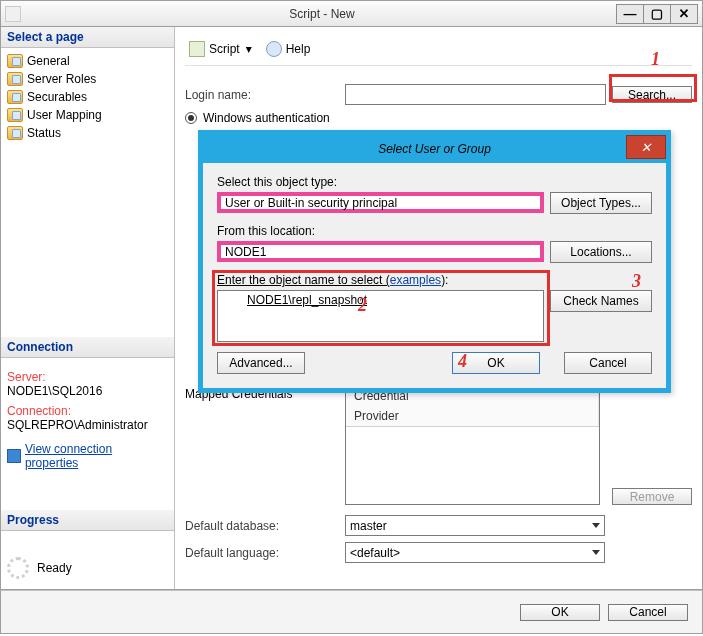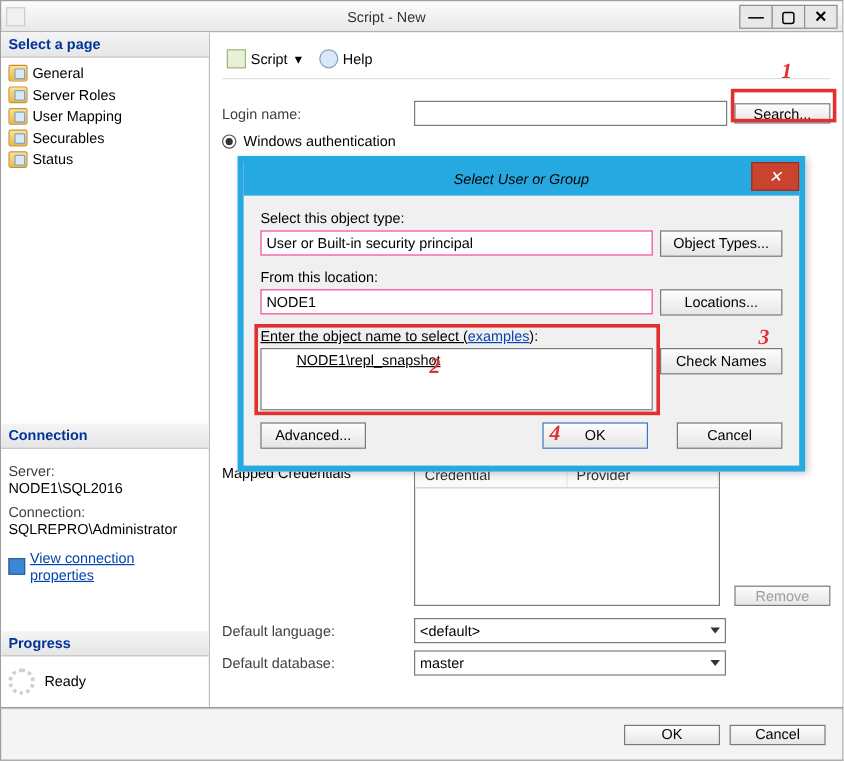--- a/index.html
+++ b/index.html
@@ -17,25 +17,25 @@
 
 
 .left { width: 174px; border-right: 1px solid #bfbfbf; background: #fff; display: flex; flex-direction: column; }
 .section-hd { background: linear-gradient(#f4f4f4,#e6e6e6); border-bottom: 1px solid #bfbfbf; padding: 3px 6px; font-weight: bold; color: #003399; }
 .page-list { padding: 4px 0 4px 6px; flex: 0 0 auto; }
 .page-item { display: flex; align-items: center; gap: 4px; padding: 2px 0; cursor: default; }
 .page-icon { width: 16px; height: 14px; background: linear-gradient(#ffe38a,#f0b640); border: 1px solid #c2923a; border-radius: 2px; position: relative; }
 .page-icon::after { content: ""; position: absolute; left: 4px; top: 2px; width: 7px; height: 7px; border: 1px solid #7aa6da; border-radius: 1px; background: #dbe8f5; }
 .spacer-flex { flex: 1; }
 .conn-block { padding: 6px 6px 10px 6px; font-size: 11px; }
-.conn-label { color: #404040; margin-top: 6px; }
+.conn-label { color: #ef4444; margin-top: 6px; }
 .conn-val { color: #000; }
 .conn-link { color: #0645ad; text-decoration: underline; display: inline-flex; align-items: center; gap: 4px; margin-top: 10px; cursor: pointer; }
 .link-icon { width: 14px; height: 14px; background: #3b87d6; border: 1px solid #2a5e99; }
-.prog-block { padding: 10px 6px; display: flex; align-items: center; gap: 8px; }
+.prog-block { padding: 10px 6px; display: flex; align-items: center; gap: 8px; margin-top: 16px; }
 .prog-spinner { width: 22px; height: 22px; border: 3px dotted #d0d0d0; border-radius: 50%; }
 
 
 .right { flex: 1; background: #fff; position: relative; padding: 6px 10px 0 10px; }
 .toolbar { display: flex; align-items: center; gap: 4px; padding: 6px 0; border-bottom: 1px solid #e0e0e0; }
 .tool-btn { display: inline-flex; align-items: center; gap: 4px; padding: 2px 4px; cursor: default; }
 .tool-icon { width: 16px; height: 16px; background: #e8f0d8; border: 1px solid #a0b880; }
 .tool-icon.help { background: #d8e8f8; border-color: #80a0c0; border-radius: 50%; }
 .tool-drop { width: 10px; text-align: center; }
 
@@ -45,39 +45,39 @@
 .form-input { flex: 1; height: 21px; border: 1px solid #7a7a7a; background: #fff; padding: 0 4px; }
 .btn { height: 17px; padding: 0 10px; border: 1px solid #7a7a7a; background: linear-gradient(#fdfdfd,#e6e6e6); cursor: default; min-width: 80px; text-align: center; display: inline-flex; align-items: center; justify-content: center; }
 .btn.disabled { color: #9e9e9e; }
 .radio-row { display: flex; align-items: center; gap: 6px; margin: 4px 0 4px 0; padding-left: 0; }
 .radio-dot { width: 12px; height: 12px; border: 1px solid #555; border-radius: 50%; display: inline-flex; align-items: center; justify-content: center; }
 .radio-dot .inner { width: 6px; height: 6px; background: #333; border-radius: 50%; }
 
 .mapcred { display: flex; margin-top: 260px; }
 .mapcred .lbl { width: 160px; padding-top: 2px; }
 .mapcred .grid { flex: 1; height: 120px; border: 1px solid #7a7a7a; background: #fff; }
-.grid-head { display: flex; border-bottom: 1px solid #d0d0d0; background: #fafafa; }
+.grid-head { display: flex; border-bottom: 1px solid #d0d0d0; background: #fafafa; flex-direction: column; }
 .grid-head .col { flex: 1; padding: 3px 8px; border-right: 1px solid #e6e6e6; color: #333; }
 .mapcred .side { width: 92px; display: flex; align-items: flex-end; justify-content: flex-end; padding-left: 8px; }
 
 .bottom-rows { margin-top: 10px; }
 .sel { height: 21px; border: 1px solid #7a7a7a; background: #fff; width: 260px; padding: 0 4px; display: flex; align-items: center; justify-content: space-between; }
 .sel .caret { border-left: 4px solid transparent; border-right: 4px solid transparent; border-top: 5px solid #333; }
 
 
 .footer { height: 44px; border: 1px solid #9e9e9e; border-top: 1px solid #bfbfbf; display: flex; align-items: center; justify-content: flex-end; gap: 8px; padding: 0 14px; background: #f4f4f4; }
 
 
 .modal { position: absolute; left: 198px; top: 130px; width: 473px; border: 5px solid #26a9e0; background: #f0f0f0; z-index: 50; box-shadow: 2px 2px 6px rgba(0,0,0,0.2); }
 .modal-title { height: 28px; background: #26a9e0; display: flex; align-items: center; justify-content: center; position: relative; font-size: 13px; color: #000; font-style: italic; }
 .modal-close { position: absolute; right: 0; top: 0; width: 40px; height: 24px; background: #c9432f; color: #fff; display: flex; align-items: center; justify-content: center; border: 1px solid #9b2b1c; font-size: 13px; cursor: default; }
 .modal-body { padding: 12px 14px 14px 14px; }
 .m-label { margin-bottom: 3px; display: block; }
 .m-row { display: flex; align-items: flex-start; gap: 6px; margin-bottom: 10px; }
-.m-input { flex: 1; height: 21px; border: 1px solid #ec4899; background: #fff; padding: 2px 4px; display: flex; align-items: center; }
+.m-input { flex: 1; height: 21px; border: 4px solid #ec4899; background: #fff; padding: 2px 4px; display: flex; align-items: center; }
 .m-txt { flex: 1; height: 52px; border: 1px solid #7a7a7a; background: #fff; padding: 2px 4px; }
 .m-btn { height: 22px; width: 102px; border: 1px solid #7a7a7a; background: linear-gradient(#fdfdfd,#e6e6e6); display: inline-flex; align-items: center; justify-content: center; cursor: default; }
 .m-btn.small { width: 88px; }
 .m-footer { display: flex; justify-content: flex-end; gap: 24px; align-items: center; margin-top: 4px; }
 .m-footer .left-adv { margin-right: auto; }
 .examples { color: #0645ad; text-decoration: underline; cursor: pointer; }
 
 
 .ann { position: absolute; color: #e03030; font-weight: bold; font-size: 18px; font-style: italic; z-index: 100; font-family: "Times New Roman", serif; }
 .ann-box { position: absolute; border: 3px solid #e03030; z-index: 100; pointer-events: none; }
@@ -103,25 +103,25 @@
       <div class="page-item">
           <span class="page-icon"></span>
           <span>General</span>
         </div>
       <div class="page-item">
           <span class="page-icon"></span>
           <span>Server Roles</span>
         </div>
       <div class="page-item">
           <span class="page-icon"></span>
+          <span>Securables</span>
+        </div>
+      <div class="page-item">
+          <span class="page-icon"></span>
           <span>User Mapping</span>
-        </div>
-      <div class="page-item">
-          <span class="page-icon"></span>
-          <span>Securables</span>
         </div>
       <div class="page-item">
           <span class="page-icon"></span>
           <span>Status</span>
         </div>
     </div>
     <div class="spacer-flex"></div>
     <div class="section-hd">Connection</div>
     <div class="conn-block">
       <div class="conn-label">Server:</div>
@@ -176,30 +176,30 @@
             <div class="col">Provider</div>
           </div>
         </div>
         <div class="side">
           <div class="btn disabled">Remove</div>
         </div>
       </div>
 
       <div class="bottom-rows">
         <div class="form-row">
+          <div class="form-label">Default database:</div>
+          <div class="sel">
+            <span>master</span>
+            <span class="caret"></span>
+          </div>
+        </div>
+        <div class="form-row">
           <div class="form-label">Default language:</div>
           <div class="sel">
             <span>&lt;default&gt;</span>
-            <span class="caret"></span>
-          </div>
-        </div>
-        <div class="form-row">
-          <div class="form-label">Default database:</div>
-          <div class="sel">
-            <span>master</span>
             <span class="caret"></span>
           </div>
         </div>
       </div>
     </div>
   </div>
 </div>
 
 <div class="footer">
   <div class="btn">OK</div>

